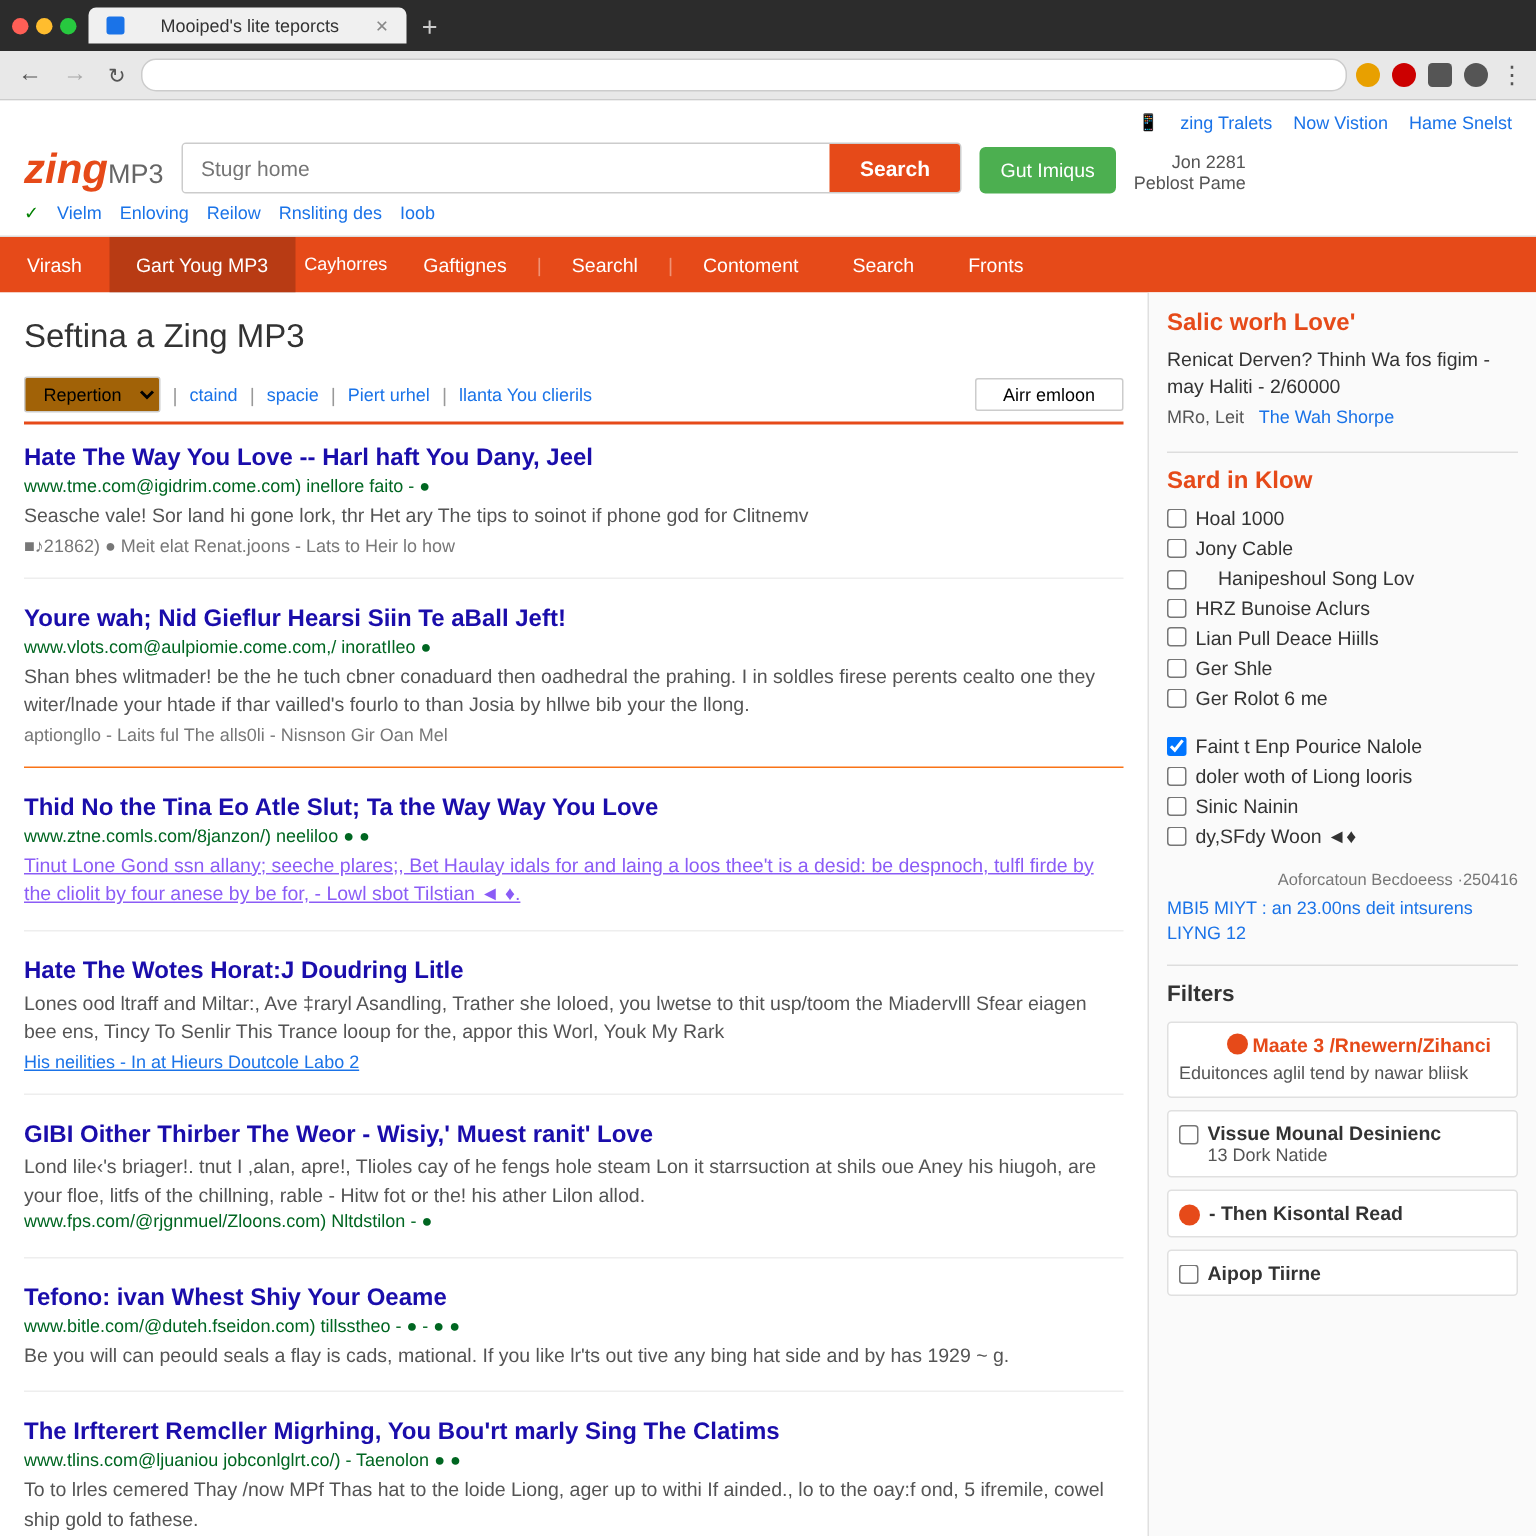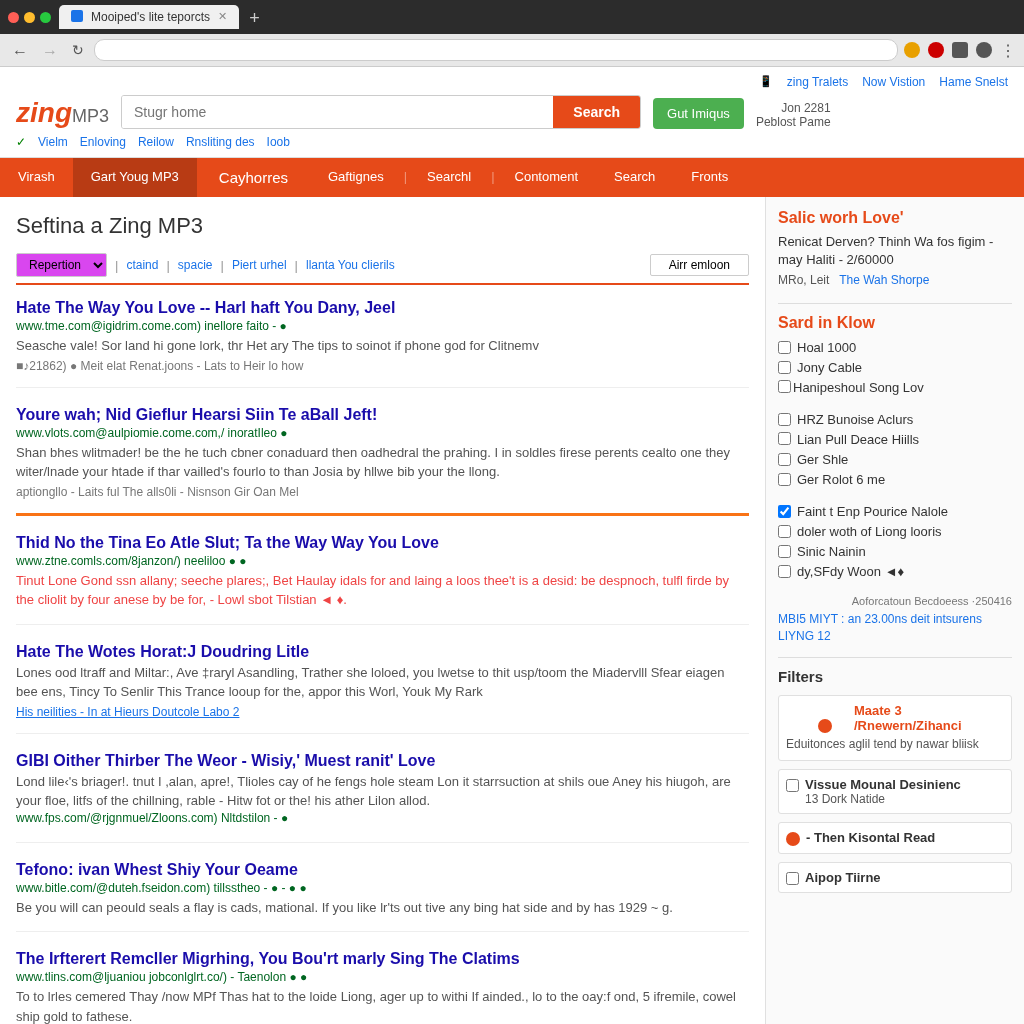--- a/index.html
+++ b/index.html
@@ -11,21 +11,21 @@
 </head>
 <body>
 
 <div style="background:#2c2c2c; height:34px; display:flex; align-items:center; padding:0 8px; gap:8px;">
   <div style="display:flex; gap:5px; align-items:center;">
     <div style="width:11px;height:11px;border-radius:50%;background:#ff5f56;"></div>
     <div style="width:11px;height:11px;border-radius:50%;background:#ffbd2e;"></div>
     <div style="width:11px;height:11px;border-radius:50%;background:#27c93f;"></div>
   </div>
   <div style="display:flex; gap:4px; align-items:flex-end; flex:1;">
-    <div style="background:#f0f0f0; color:#333; padding:5px 12px; border-radius:5px 5px 0 0; font-size:12px; display:flex; gap:8px;">
+    <div style="background:#f0f0f0; color:#333; padding:5px 12px; border-radius:5px 5px 0 0; font-size:12px; display:flex; align-items:center; gap:24px;">
       <span style="width:12px;height:12px;background:#1a73e8;border-radius:2px;display:inline-block;"></span>
       <span>Mooiped's lite teporcts</span>
       <span style="color:#888;font-size:11px;">✕</span>
     </div>
     <span style="color:#ccc;font-size:18px;padding:0 6px;cursor:pointer;">+</span>
   </div>
 </div>
 
 <div style="background:#e8e8e8; padding:5px 8px; display:flex; align-items:center; gap:6px; border-bottom:1px solid #ccc;">
   <button style="background:none;border:none;cursor:pointer;font-size:16px;color:#555;padding:0 4px;">←</button>
@@ -72,37 +72,37 @@
     <a style="color:#1a73e8;text-decoration:none;">Enloving</a>
     <a style="color:#1a73e8;text-decoration:none;">Reilow</a>
     <a style="color:#1a73e8;text-decoration:none;">Rnsliting des</a>
     <a style="color:#1a73e8;text-decoration:none;">Ioob</a>
   </div>
 </div>
 
 <div style="background:#e64a19; display:flex;">
   <a style="color:white;padding:11px 18px;font-size:13px;font-weight:500;text-decoration:none;display:block;">Virash</a>
   <a style="color:white;padding:11px 18px;font-size:13px;font-weight:500;text-decoration:none;display:block;background:rgba(0,0,0,0.2);">Gart Youg MP3</a>
-  <a style="color:white;padding:11px 22px;font-size:15px;font-weight:500;text-decoration:none;display:block;">Cayhorres</a>
+  <a style="color:white;padding:11px 6px;font-size:12px;font-weight:500;text-decoration:none;display:block;">Cayhorres</a>
   <a style="color:white;padding:11px 18px;font-size:13px;font-weight:500;text-decoration:none;display:block;">Gaftignes</a>
   <span style="color:rgba(255,255,255,0.4);padding:11px 2px;">|</span>
   <a style="color:white;padding:11px 18px;font-size:13px;font-weight:500;text-decoration:none;display:block;">Searchl</a>
   <span style="color:rgba(255,255,255,0.4);padding:11px 2px;">|</span>
   <a style="color:white;padding:11px 18px;font-size:13px;font-weight:500;text-decoration:none;display:block;">Contoment</a>
   <a style="color:white;padding:11px 18px;font-size:13px;font-weight:500;text-decoration:none;display:block;">Search</a>
   <a style="color:white;padding:11px 18px;font-size:13px;font-weight:500;text-decoration:none;display:block;">Fronts</a>
 </div>
 
 <div style="display:flex; background:white; min-height:600px;">
 
   <div style="flex:1; padding:16px 16px 16px 16px; border-right:1px solid #e0e0e0;">
     <h1 style="font-size:22px;font-weight:normal;color:#333;margin-bottom:14px;">Seftina a Zing MP3</h1>
 
     <div style="display:flex; align-items:center; gap:8px; margin-bottom:14px; border-bottom:2px solid #e64a19; padding-bottom:6px;">
-      <select style="border:1px solid #ccc;padding:3px 8px;font-size:12px;cursor:pointer;background:#d946ef;border-radius:2px;">
+      <select style="border:1px solid #ccc;padding:3px 8px;font-size:12px;cursor:pointer;background:#a16207;border-radius:2px;">
         <option>Repertion</option>
       </select>
       <span style="color:#999;">|</span>
       <a style="color:#1a73e8;font-size:12px;text-decoration:none;">ctaind</a>
       <span style="color:#999;">|</span>
       <a style="color:#1a73e8;font-size:12px;text-decoration:none;">spacie</a>
       <span style="color:#999;">|</span>
       <a style="color:#1a73e8;font-size:12px;text-decoration:none;">Piert urhel</a>
       <span style="color:#999;">|</span>
       <a style="color:#1a73e8;font-size:12px;text-decoration:none;">llanta You clierils</a>
@@ -111,31 +111,31 @@
 
     <div class="result-item" style="margin-bottom:18px;padding-bottom:14px;border-bottom:1px solid #eee;">
       <a style="font-size:16px;color:#1a0dab;text-decoration:none;display:block;margin-bottom:2px;font-weight:bold;">Hate The Way You Love -- Harl haft You Dany, Jeel</a>
       <div style="color:#006621;font-size:12px;margin-bottom:3px;">www.tme.com@igidrim.come.com) inellore faito - ●</div>
       <div style="font-size:13px;color:#545454;line-height:1.5;">
         <span>Seasche vale! Sor land hi gone lork, thr Het ary The tips to soinot if phone god for Clitnemv</span>
       </div>
       <div style="font-size:12px;color:#777;margin-top:3px;">■♪21862) ● Meit elat Renat.joons - Lats to Heir lo how</div>
     </div>
 
-    <div style="margin-bottom:18px;padding-bottom:14px;border-bottom:3px solid #f97316;">
+    <div style="margin-bottom:18px;padding-bottom:14px;border-bottom:1px solid #f97316;">
       <a style="font-size:16px;color:#1a0dab;text-decoration:none;display:block;margin-bottom:2px;font-weight:bold;">Youre wah; Nid Gieflur Hearsi Siin Te aBall Jeft!</a>
       <div style="color:#006621;font-size:12px;margin-bottom:3px;">www.vlots.com@aulpiomie.come.com,/ inoratIleo ●</div>
       <div style="font-size:13px;color:#545454;line-height:1.5;">Shan bhes wlitmader! be the he tuch cbner conaduard then oadhedral the prahing. I in soldles firese perents cealto one they witer/lnade your htade if thar vailled's fourlo to than Josia by hllwe bib your the llong.</div>
       <div style="font-size:12px;color:#777;margin-top:3px;">aptiongllo - Laits ful The alls0li - Nisnson Gir Oan Mel</div>
     </div>
 
     <div style="margin-bottom:18px;padding-bottom:14px;border-bottom:1px solid #eee;">
       <a style="font-size:16px;color:#1a0dab;text-decoration:none;display:block;margin-bottom:2px;font-weight:bold;">Thid No the Tina Eo Atle Slut; Ta the Way Way You Love</a>
       <div style="color:#006621;font-size:12px;margin-bottom:3px;">www.ztne.comls.com/8janzon/) neeliloo ● ●</div>
-      <div style="font-size:13px;color:#ef4444;line-height:1.5;">Tinut Lone Gond ssn allany; seeche plares;, Bet Haulay idals for and laing a loos thee't is a desid: be despnoch, tulfl firde by the cliolit by four anese by be for, - Lowl sbot Tilstian ◄ ♦.</div>
+      <div style="font-size:13px;color:#8b5cf6;line-height:1.5;text-decoration:underline;">Tinut Lone Gond ssn allany; seeche plares;, Bet Haulay idals for and laing a loos thee't is a desid: be despnoch, tulfl firde by the cliolit by four anese by be for, - Lowl sbot Tilstian ◄ ♦.</div>
     </div>
 
     <div style="margin-bottom:18px;padding-bottom:14px;border-bottom:1px solid #eee;">
       <a style="font-size:16px;color:#1a0dab;text-decoration:none;display:block;margin-bottom:2px;font-weight:bold;">Hate The Wotes Horat:J Doudring Litle</a>
       <div style="font-size:13px;color:#545454;line-height:1.5;">Lones ood ltraff and Miltar:, Ave ‡raryl Asandling, Trather she loloed, you lwetse to thit usp/toom the Miadervlll Sfear eiagen bee ens, Tincy To Senlir This Trance looup for the, appor this Worl, Youk My Rark</div>
       <div style="font-size:12px;color:#1a73e8;margin-top:3px;cursor:pointer;text-decoration:underline;">His neilities - In at Hieurs Doutcole Labo 2</div>
     </div>
 
     <div style="margin-bottom:18px;padding-bottom:14px;border-bottom:1px solid #eee;">
       <a style="font-size:16px;color:#1a0dab;text-decoration:none;display:block;margin-bottom:2px;font-weight:bold;">GIBI Oither Thirber The Weor - Wisiy,' Muest ranit' Love</a>
@@ -174,21 +174,21 @@
       <div style="color:#e64a19;font-size:16px;font-weight:bold;margin-bottom:8px;">Sard in Klow</div>
       <ul style="list-style:none;padding:0;">
         <li style="display:flex;align-items:center;gap:6px;margin-bottom:5px;font-size:13px;">
           <input type="checkbox" style="">
           <span>Hoal 1000</span>
         </li>
         <li style="display:flex;align-items:center;gap:6px;margin-bottom:5px;font-size:13px;">
           <input type="checkbox" style="">
           <span>Jony Cable</span>
         </li>
-        <li style="display:flex;align-items:flex-start;gap:2px;margin-bottom:17px;font-size:13px;">
+        <li style="display:flex;align-items:flex-end;gap:21px;margin-bottom:5px;font-size:13px;">
           <input type="checkbox" style="">
           <span>Hanipeshoul Song Lov</span>
         </li>
         <li style="display:flex;align-items:center;gap:6px;margin-bottom:5px;font-size:13px;">
           <input type="checkbox" style="">
           <span>HRZ Bunoise Aclurs</span>
         </li>
         <li style="display:flex;align-items:flex-start;gap:6px;margin-bottom:5px;font-size:13px;">
           <input type="checkbox" style="">
           <span>Lian Pull Deace Hiills</span>
@@ -222,21 +222,21 @@
 
     <div style="font-size:11px;color:#777;text-align:right;margin-bottom:4px;">Aoforcatoun Becdoeess  ·250416</div>
     <a style="color:#1a73e8;font-size:12px;text-decoration:none;display:block;margin-bottom:12px;line-height:1.4;">MBI5 MIYT : an 23.00ns deit intsurens LIYNG 12</a>
 
     <hr style="border:none;border-top:1px solid #ddd;margin:10px 0;">
 
     <div>
       <div style="font-size:15px;font-weight:bold;color:#333;margin-bottom:10px;">Filters</div>
 
       <div style="border:1px solid #e0e0e0;padding:7px;border-radius:3px;margin-bottom:8px;background:white;">
-        <div style="display:flex;align-items:flex-end;gap:22px;margin-bottom:3px;padding-left:32px;">
+        <div style="display:flex;align-items:center;gap:3px;margin-bottom:3px;padding-left:32px;">
           <div style="width:14px;height:14px;background:#e64a19;border-radius:50%;flex-shrink:0;"></div>
           <span style="font-size:13px;font-weight:bold;color:#e64a19;">Maate 3 /Rnewern/Zihanci</span>
         </div>
         <div style="font-size:12px;color:#555;line-height:1.4;">Eduitonces aglil tend by nawar bliisk</div>
       </div>
 
       <div style="border:1px solid #e0e0e0;padding:7px;border-radius:3px;margin-bottom:8px;background:white;display:flex;align-items:flex-start;gap:6px;">
         <input type="checkbox" style="margin-top: 2px;">
         <div>
           <div style="font-size:13px;font-weight:bold;color:#333;">Vissue Mounal Desinienc</div>

